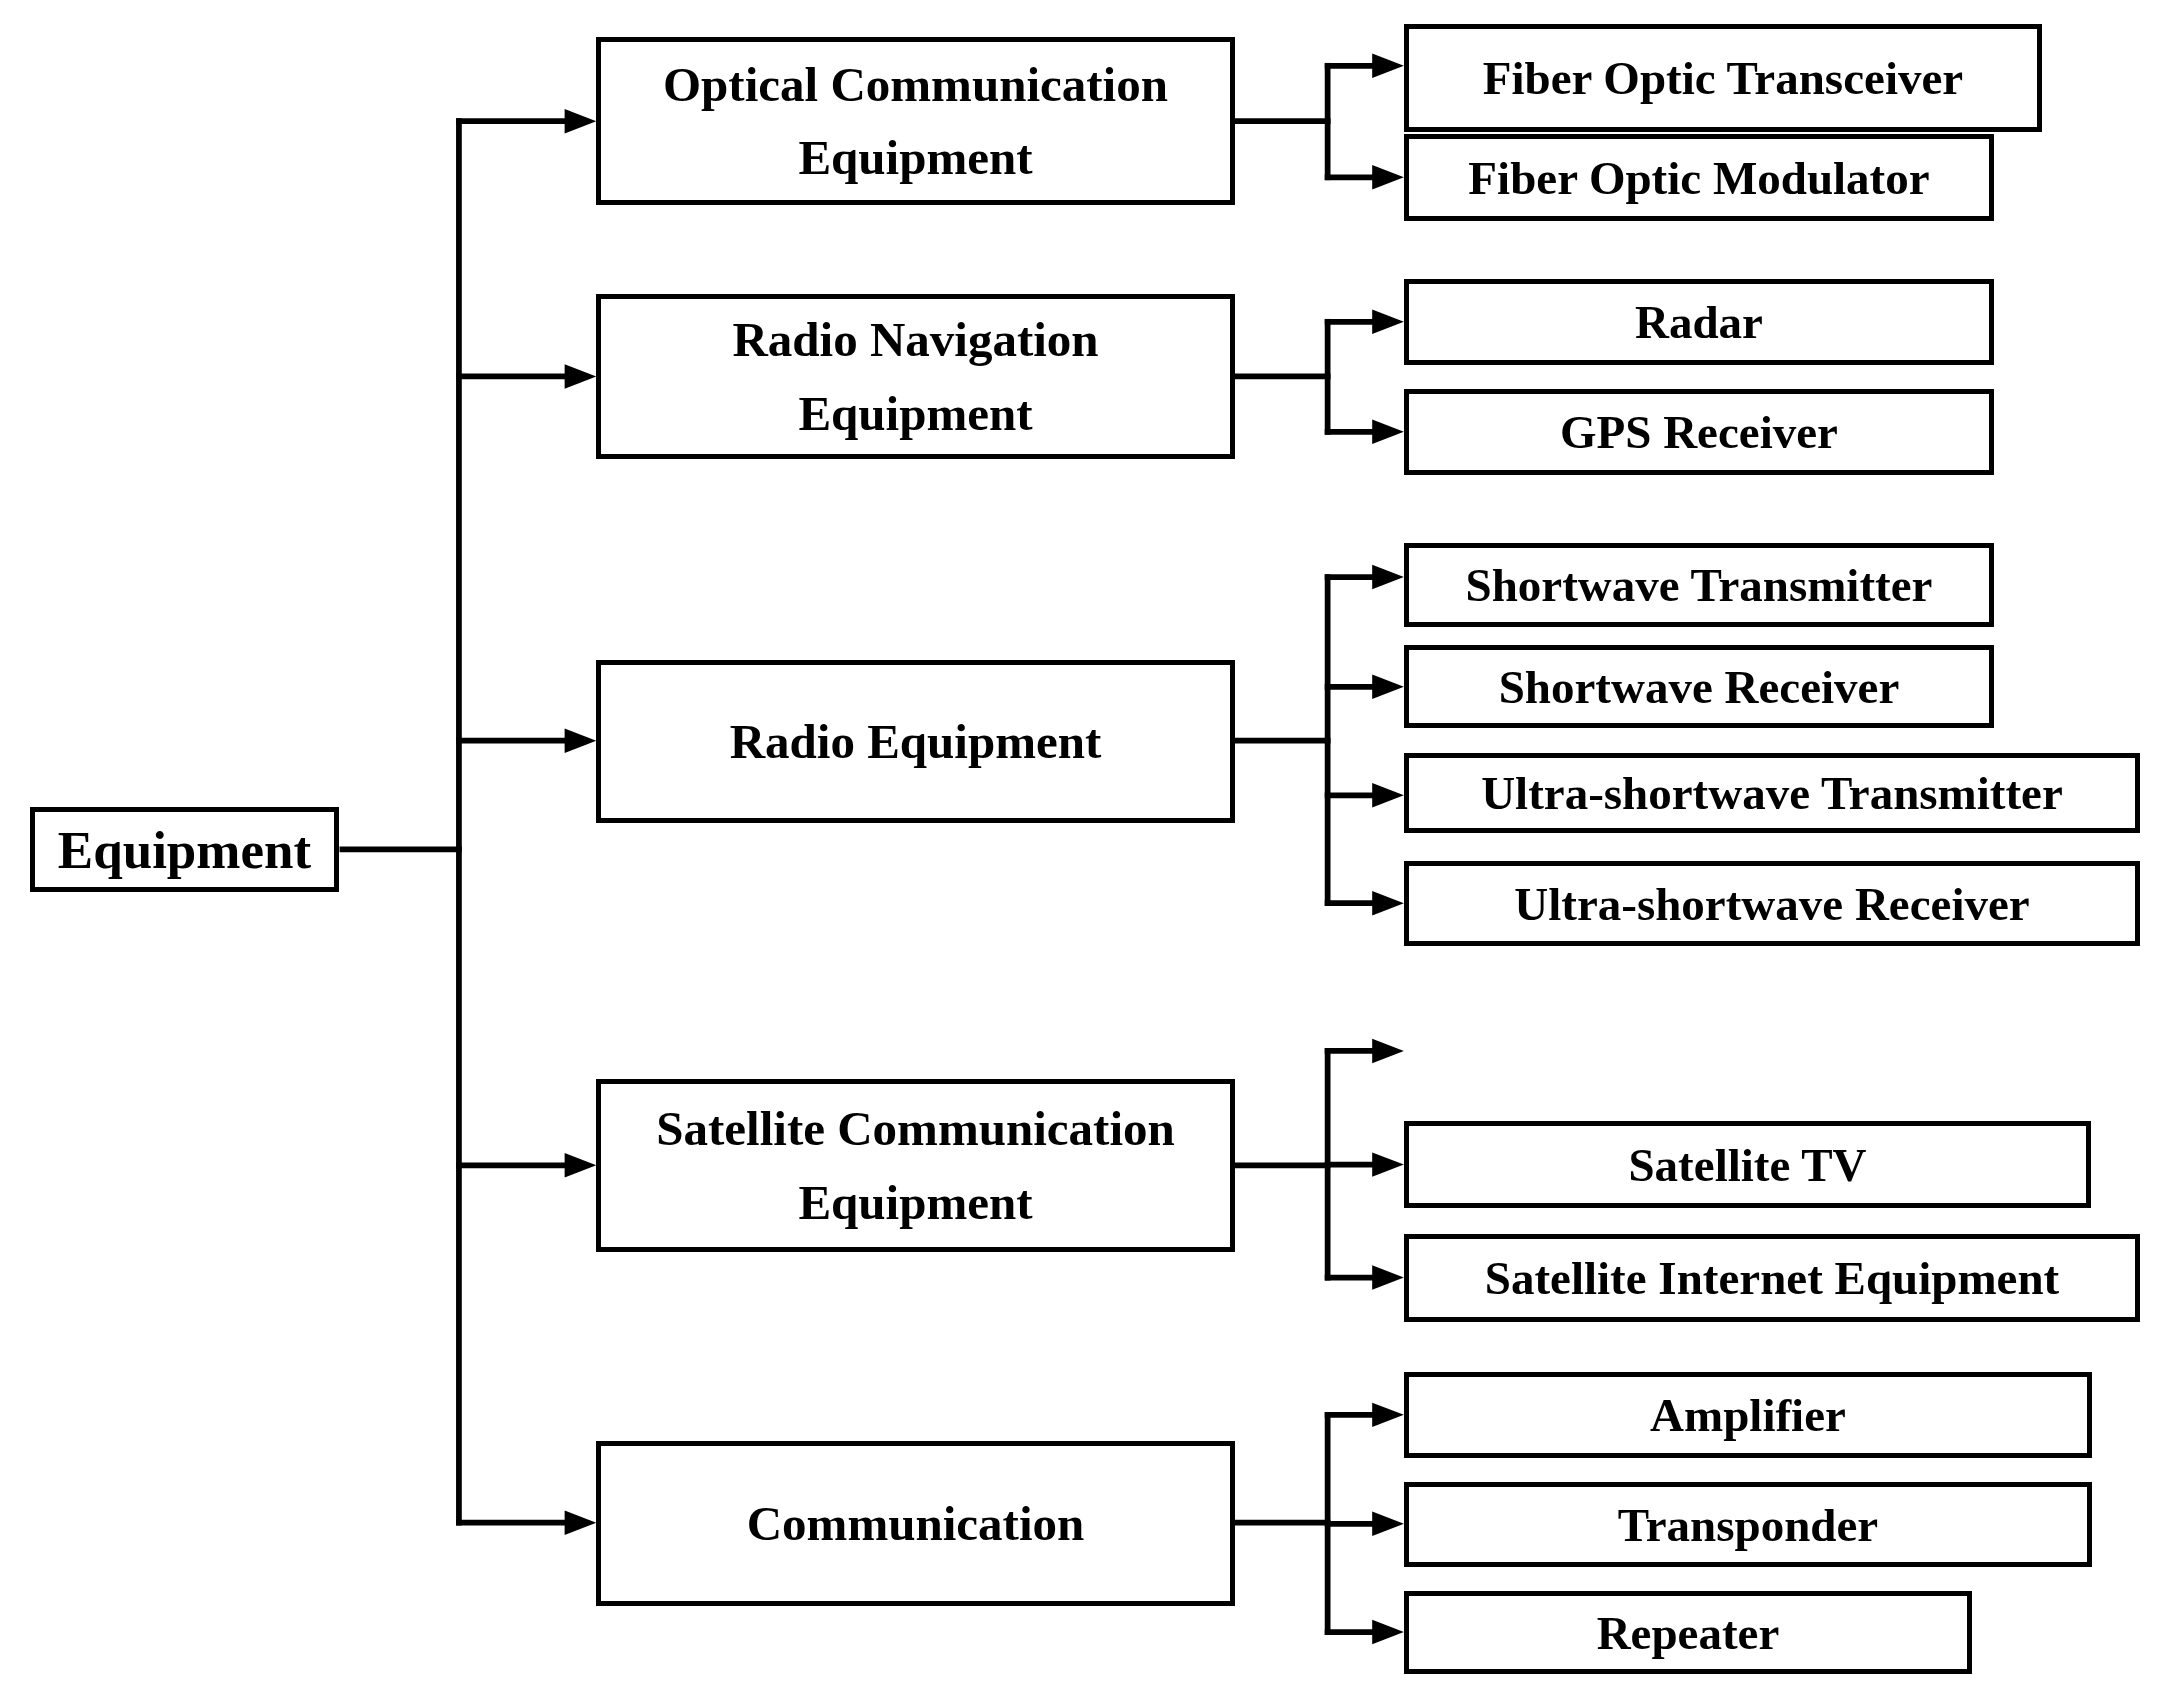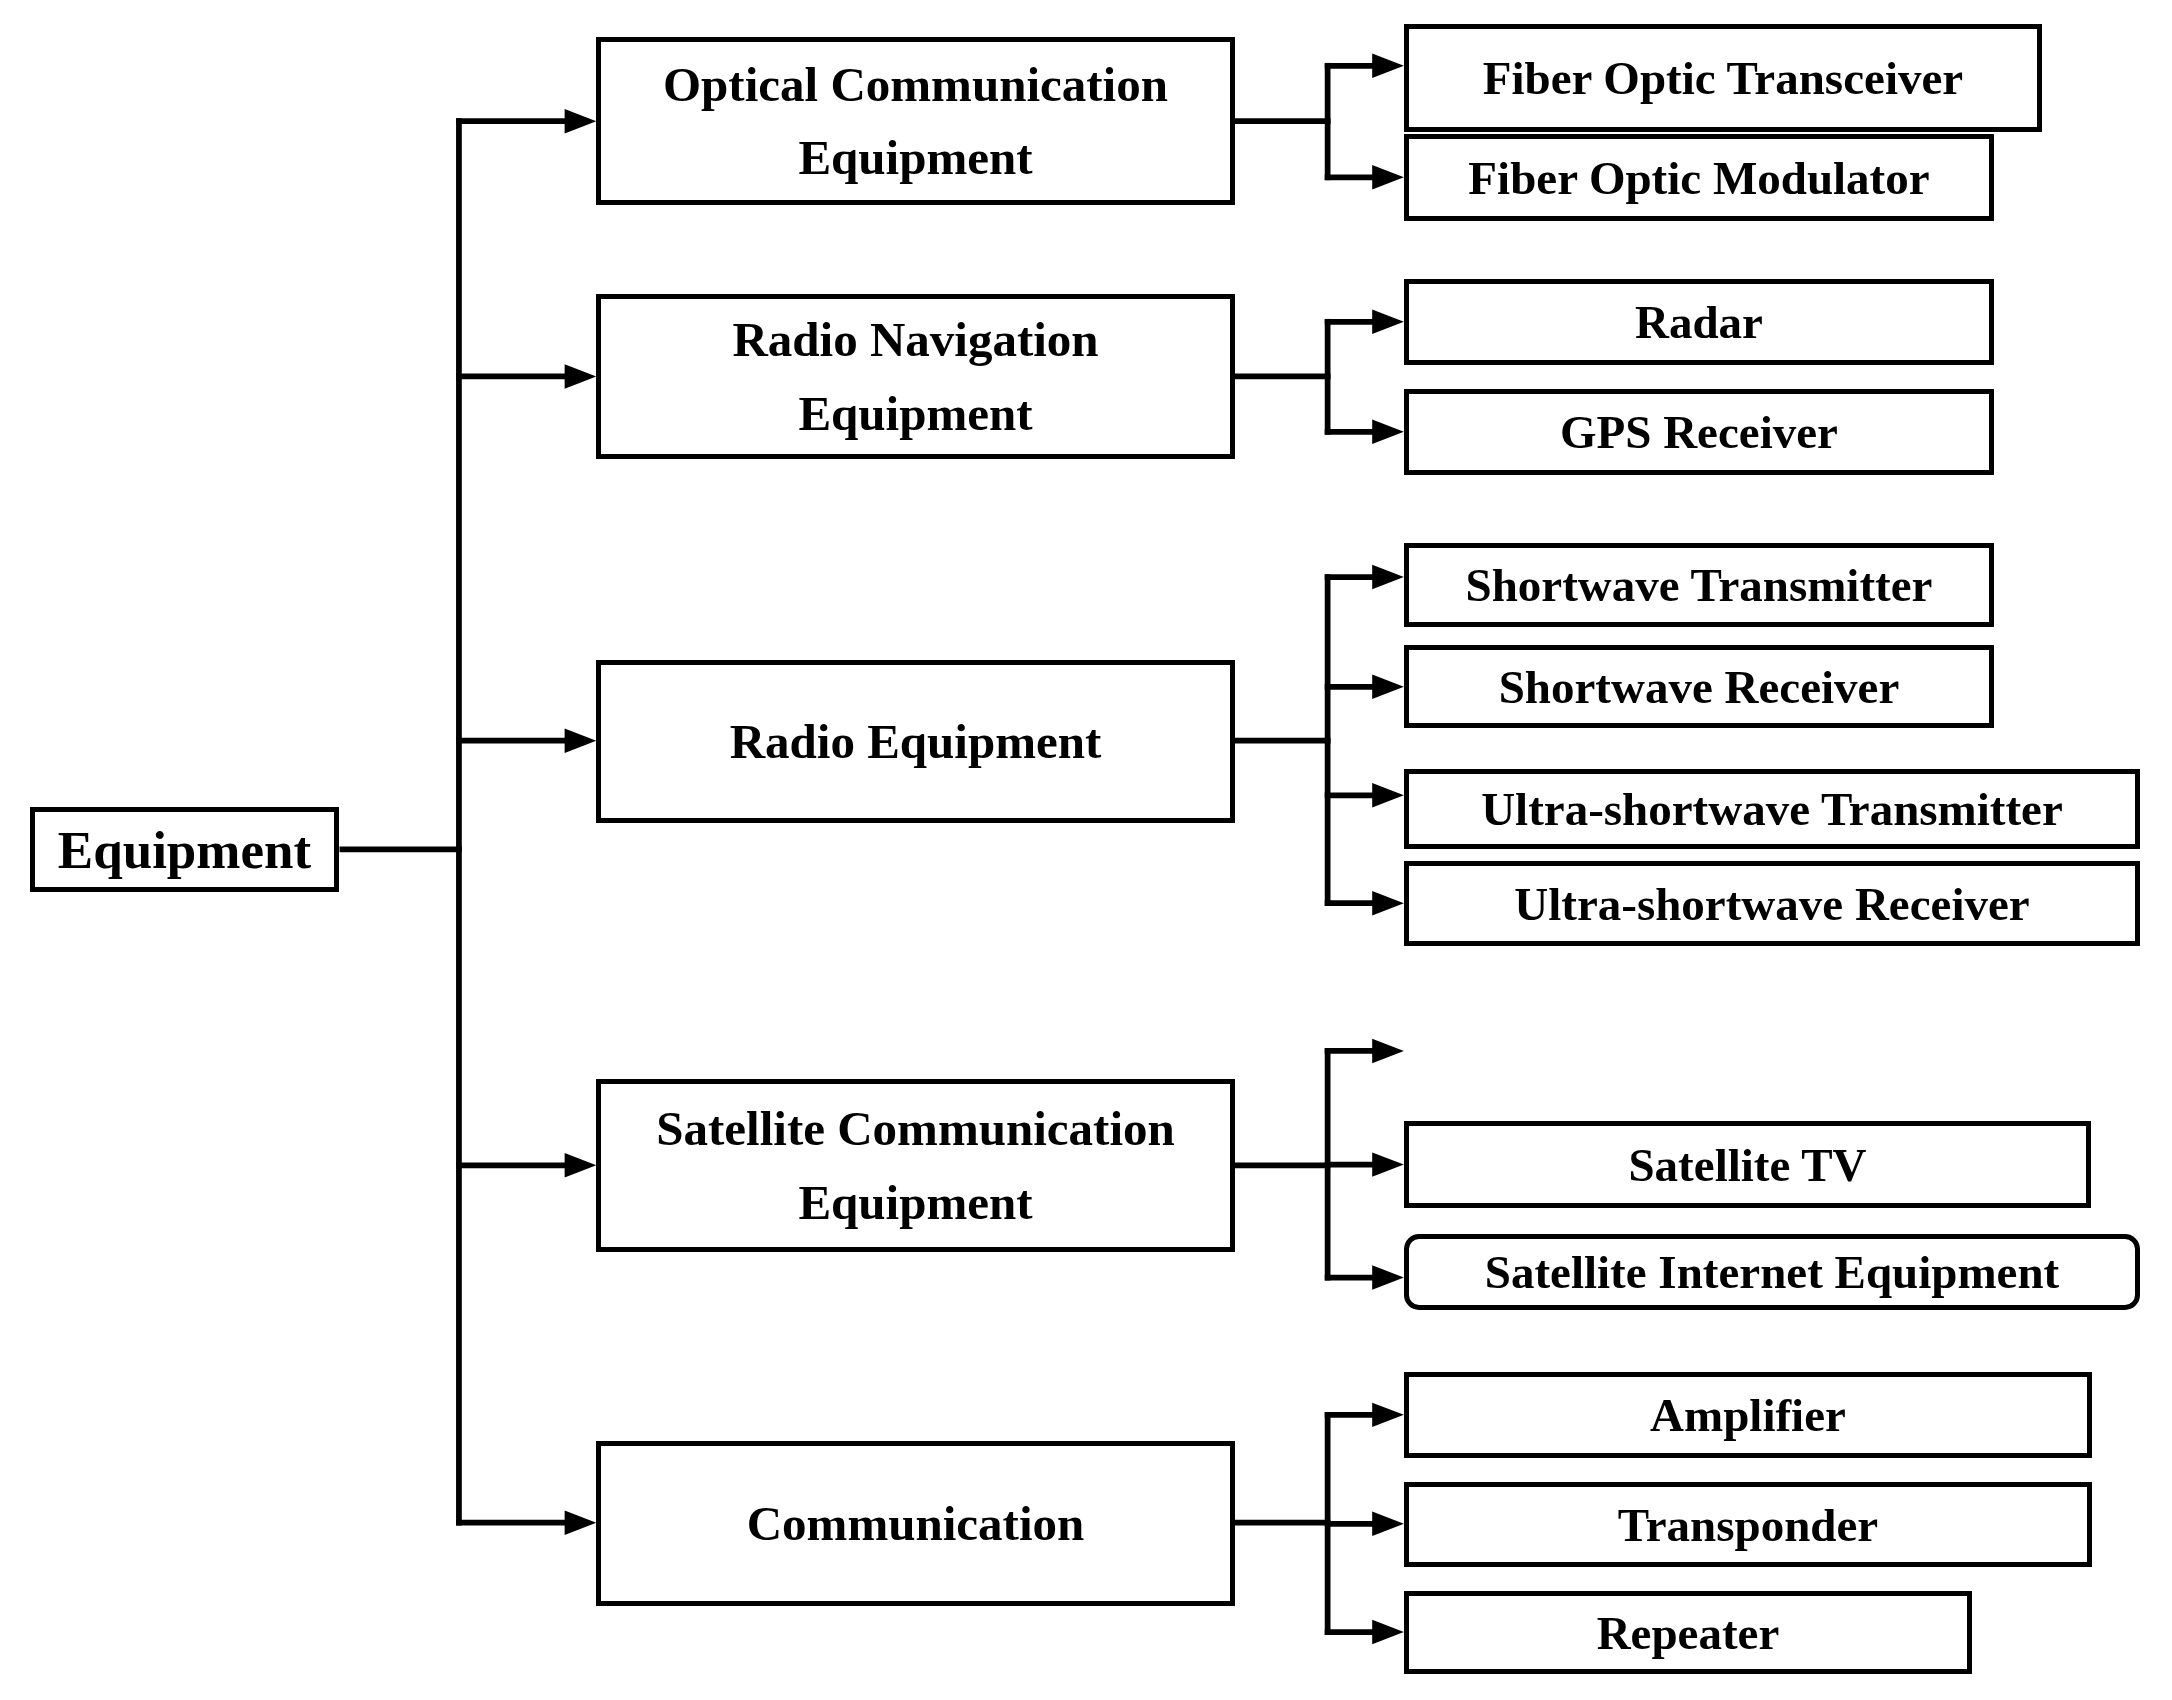--- a/index.html
+++ b/index.html
@@ -109,21 +109,21 @@
   <div class="node cat" style="left: 596px; top: 1441px; width: 639px; height: 165px;">
     <span class="line">Communication</span>
   </div>
 
   <div class="node leaf" style="left: 1404px; top: 24px; width: 638px; height: 108px;">Fiber Optic Transceiver</div>
   <div class="node leaf" style="left: 1404px; top: 134px; width: 590px; height: 87px;">Fiber Optic Modulator</div>
   <div class="node leaf" style="left: 1404px; top: 279px; width: 590px; height: 86px;">Radar</div>
   <div class="node leaf" style="left: 1404px; top: 389px; width: 590px; height: 86px;">GPS Receiver</div>
   <div class="node leaf" style="left: 1404px; top: 535px; width: 590px; height: 84px; margin-top: 8px;">Shortwave Transmitter</div>
   <div class="node leaf" style="left: 1404px; top: 645px; width: 590px; height: 83px;">Shortwave Receiver</div>
-  <div class="node leaf" style="left: 1404px; top: 753px; width: 736px; height: 80px; margin-top: 16px;">Ultra-shortwave Transmitter</div>
+  <div class="node leaf" style="left: 1404px; top: 753px; width: 736px; height: 80px;">Ultra-shortwave Transmitter</div>
   <div class="node leaf" style="left: 1404px; top: 861px; width: 736px; height: 85px;">Ultra-shortwave Receiver</div>
   <div class="node leaf" style="left: 1404px; top: 1121px; width: 687px; height: 87px;">Satellite TV</div>
-  <div class="node leaf" style="left: 1404px; top: 1234px; width: 736px; height: 76px; border-radius: 15px;">Satellite Internet Equipment</div>
+  <div class="node leaf" style="left: 1404px; top: 1234px; width: 736px; height: 88px;">Satellite Internet Equipment</div>
   <div class="node leaf" style="left: 1404px; top: 1372px; width: 688px; height: 86px;">Amplifier</div>
   <div class="node leaf" style="left: 1404px; top: 1482px; width: 688px; height: 85px;">Transponder</div>
   <div class="node leaf" style="left: 1404px; top: 1591px; width: 568px; height: 83px;">Repeater</div>
 </div>
 
 
 </body></html>

